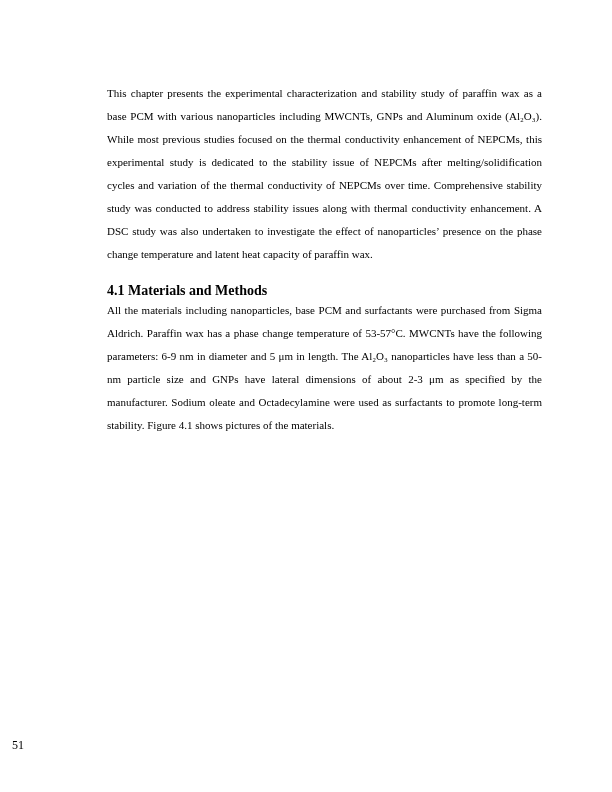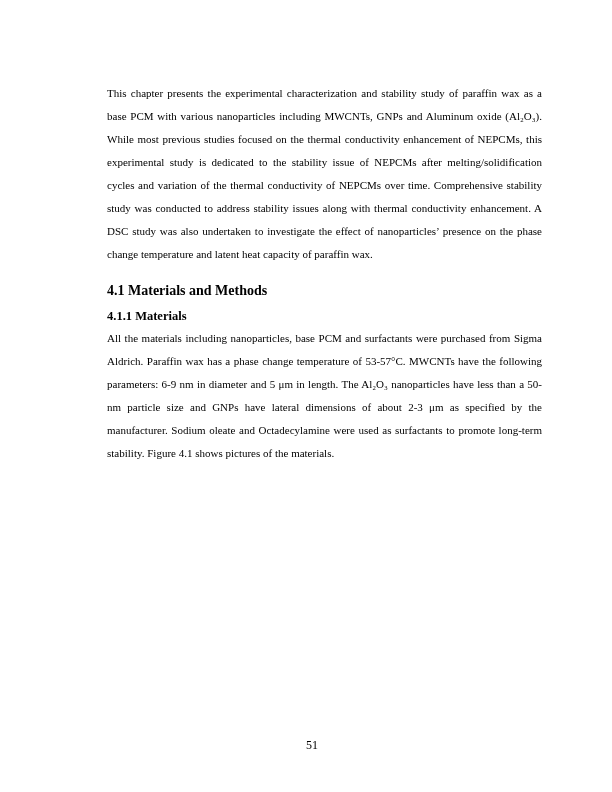--- a/index.html
+++ b/index.html
@@ -46,37 +46,36 @@
       font-size: 12.5px;
       font-weight: bold;
       margin: 9px 0 3px 0;
       line-height: 16px;
     }
     .page-number {
       position: absolute;
       left: 12px;
       right: 0;
       top: 738px;
-      text-align: center;
+      text-align: left;
       font-size: 12px;
     }
   </style>
 </head>
 <body>
 
 <div class="page">
 
   <div class="text-block">
 
 
     <p class="body-para">This chapter presents the experimental characterization and stability study of paraffin wax as a base PCM with various nanoparticles including MWCNTs, GNPs and Aluminum oxide (Al₂O₃). While most previous studies focused on the thermal conductivity enhancement of NEPCMs, this experimental study is dedicated to the stability issue of NEPCMs after melting/solidification cycles and variation of the thermal conductivity of NEPCMs over time. Comprehensive stability study was conducted to address stability issues along with thermal conductivity enhancement. A DSC study was also undertaken to investigate the effect of nanoparticles’ presence on the phase change temperature and latent heat capacity of paraffin wax.</p>
 
     <h2 class="section-heading">4.1 Materials and Methods</h2>
 
-    <h3 class="subsection-heading">4.1.1 Materials</h3>
 
     <p class="body-para">All the materials including nanoparticles, base PCM and surfactants were purchased from Sigma Aldrich. Paraffin wax has a phase change temperature of 53-57°C. MWCNTs have the following parameters: 6-9 nm in diameter and 5 μm in length. The Al₂O₃ nanoparticles have less than a 50-nm particle size and GNPs have lateral dimensions of about 2-3 μm as specified by the manufacturer. Sodium oleate and Octadecylamine were used as surfactants to promote long-term stability. Figure 4.1 shows pictures of the materials.</p>
 
   </div>
 
   <div class="page-number">51</div>
 
 </div>
 
 </body></html>

